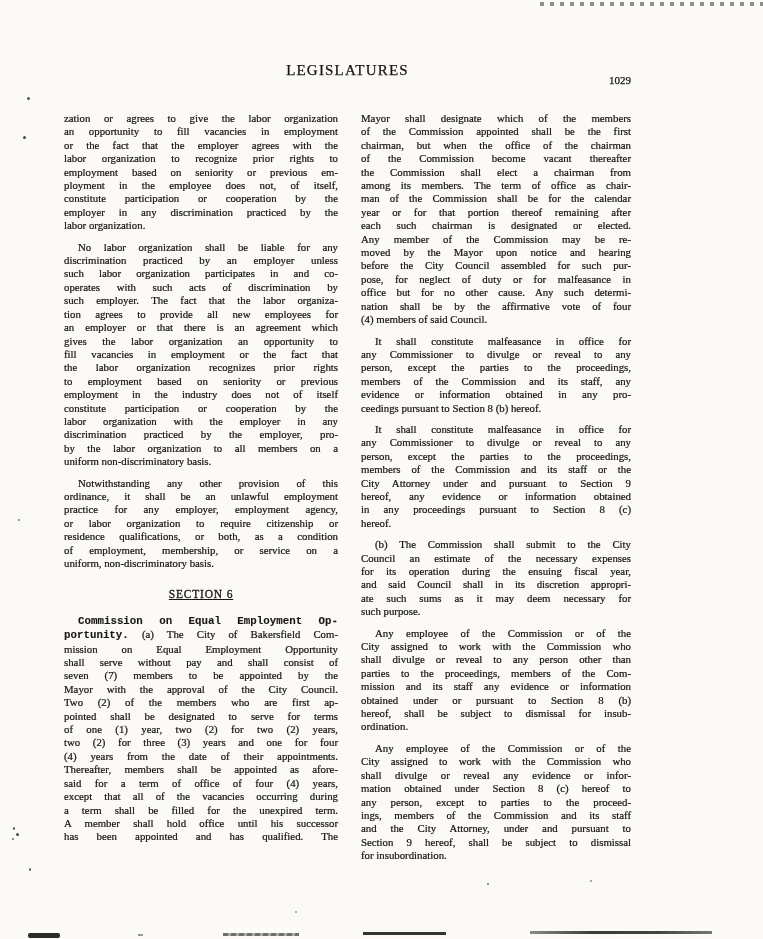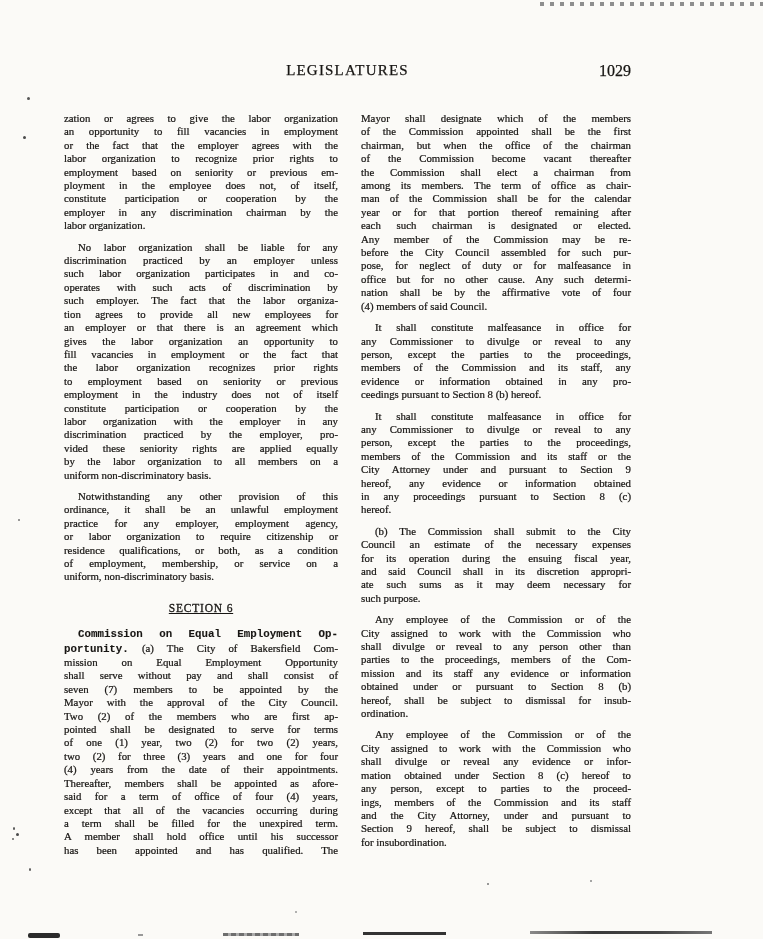--- a/index.html
+++ b/index.html
@@ -11,21 +11,21 @@
   }
   .page{position:absolute;inset:0;}
   
   .header{position:absolute;top:62px;left:64px;width:567px;height:16px;}
   .header-title{
     position:absolute;left:0;right:0;text-align:center;
     font-size:15px;letter-spacing:1.2px;font-weight:normal;
     -webkit-text-stroke:.25px #171513;
   }
   .page-number{
-    position:absolute;right:0;top:0;font-size:16px;
+    position:absolute;right:0;top:12px;font-size:11px;
     -webkit-text-stroke:.25px #171513;
   }
   
   .column{position:absolute;top:108px;font-size:10.8px;line-height:13.4px;
     -webkit-text-stroke:.22px #171513;}
   .column.left{left:64px;width:274px;}
   .column.right{left:361px;width:270px;}
   .para{margin:8px 0 0 0;}
   .para:first-child{margin-top:4px;}
   .line{text-align:justify;text-align-last:justify;white-space:normal;}
@@ -57,40 +57,39 @@
 
   <div class="column left">
       <div class="para">
         <div class="line">zation or agrees to give the labor organization</div>
         <div class="line">an opportunity to fill vacancies in employment</div>
         <div class="line">or the fact that the employer agrees with the</div>
         <div class="line">labor organization to recognize prior rights to</div>
         <div class="line">employment based on seniority or previous em-</div>
         <div class="line">ployment in the employee does not, of itself,</div>
         <div class="line">constitute participation or cooperation by the</div>
-        <div class="line">employer in any discrimination chairman by the</div>
+        <div class="line">employer in any discrimination practiced by the</div>
         <div class="line last">labor organization.</div>
       </div>
       <div class="para">
         <div class="line indent">No labor organization shall be liable for any</div>
         <div class="line">discrimination practiced by an employer unless</div>
         <div class="line">such labor organization participates in and co-</div>
         <div class="line">operates with such acts of discrimination by</div>
         <div class="line">such employer. The fact that the labor organiza-</div>
         <div class="line">tion agrees to provide all new employees for</div>
         <div class="line">an employer or that there is an agreement which</div>
         <div class="line">gives the labor organization an opportunity to</div>
         <div class="line">fill vacancies in employment or the fact that</div>
         <div class="line">the labor organization recognizes prior rights</div>
         <div class="line">to employment based on seniority or previous</div>
         <div class="line">employment in the industry does not of itself</div>
         <div class="line">constitute participation or cooperation by the</div>
         <div class="line">labor organization with the employer in any</div>
         <div class="line">discrimination practiced by the employer, pro-</div>
-        <div class="line">vided these seniority rights are applied equally</div>
         <div class="line">by the labor organization to all members on a</div>
         <div class="line last">uniform non-discriminatory basis.</div>
       </div>
       <div class="para">
         <div class="line indent">Notwithstanding any other provision of this</div>
         <div class="line">ordinance, it shall be an unlawful employment</div>
         <div class="line">practice for any employer, employment agency,</div>
         <div class="line">or labor organization to require citizenship or</div>
         <div class="line">residence qualifications, or both, as a condition</div>
         <div class="line">of employment, membership, or service on a</div>
@@ -122,20 +121,21 @@
         <div class="line">Mayor shall designate which of the members</div>
         <div class="line">of the Commission appointed shall be the first</div>
         <div class="line">chairman, but when the office of the chairman</div>
         <div class="line">of the Commission become vacant thereafter</div>
         <div class="line">the Commission shall elect a chairman from</div>
         <div class="line">among its members. The term of office as chair-</div>
         <div class="line">man of the Commission shall be for the calendar</div>
         <div class="line">year or for that portion thereof remaining after</div>
         <div class="line">each such chairman is designated or elected.</div>
         <div class="line">Any member of the Commission may be re-</div>
+        <div class="line">moved by the Mayor upon notice and hearing</div>
         <div class="line">before the City Council assembled for such pur-</div>
         <div class="line">pose, for neglect of duty or for malfeasance in</div>
         <div class="line">office but for no other cause. Any such determi-</div>
         <div class="line">nation shall be by the affirmative vote of four</div>
         <div class="line last">(4) members of said Council.</div>
       </div>
       <div class="para">
         <div class="line indent">It shall constitute malfeasance in office for</div>
         <div class="line">any Commissioner to divulge or reveal to any</div>
         <div class="line">person, except the parties to the proceedings,</div>

